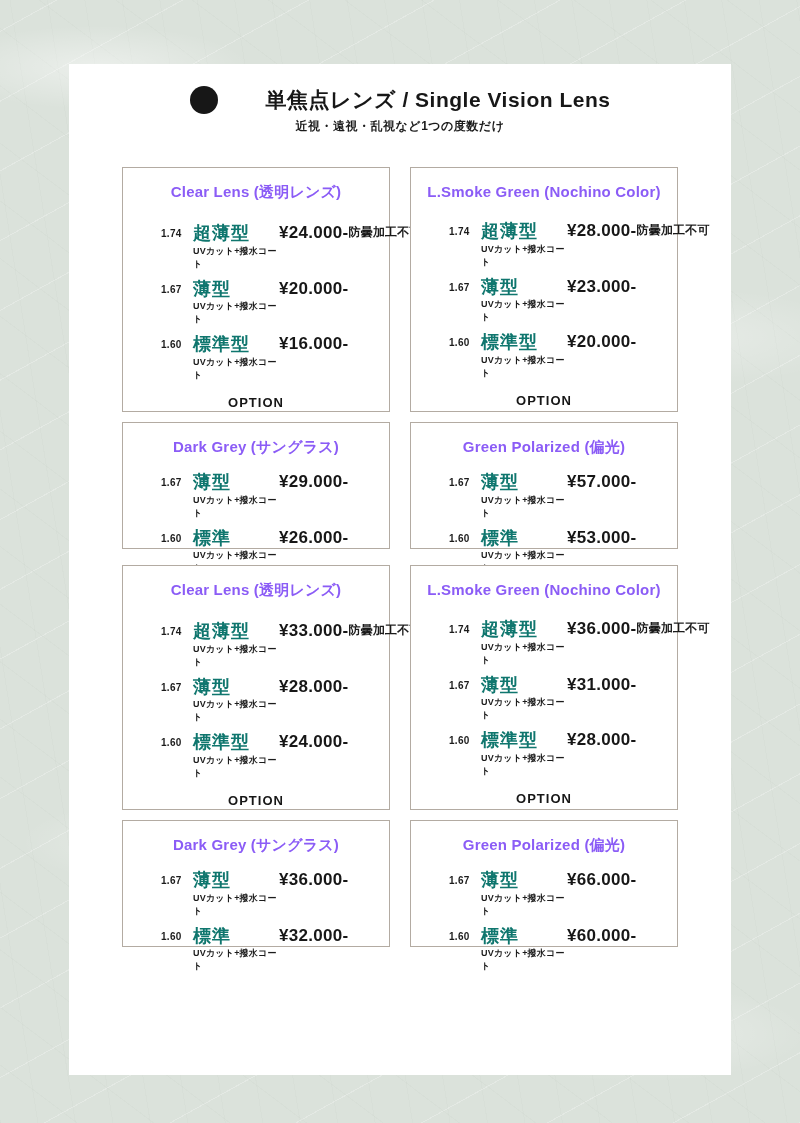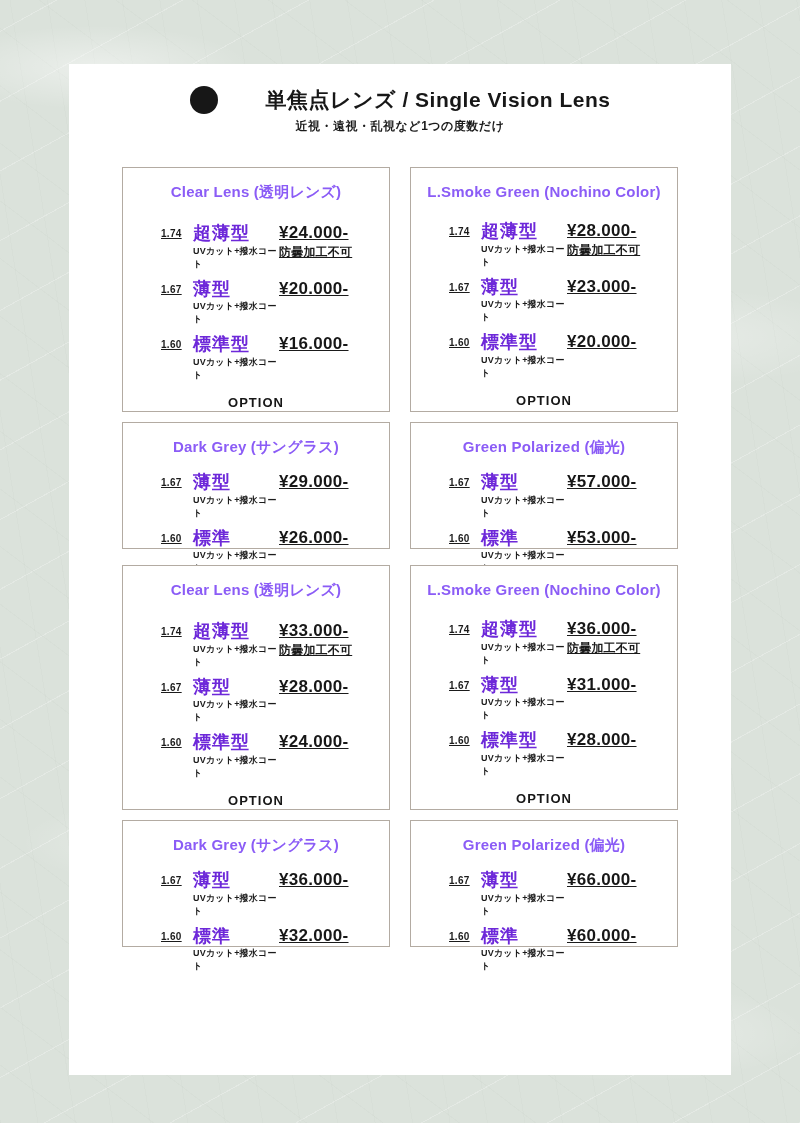--- a/index.html
+++ b/index.html
@@ -38,25 +38,25 @@
   .box-grid.second{ margin-top:16px; }
   .price-box{ background:#fff; border:1px solid #b3aba2; }
   .price-box.large{ height:245px; }
   .price-box.small{ height:127px; }
 
   .box-title{ text-align:center; font-size:15px; margin-top:15px; letter-spacing:.2px; color:#8b5cf6; }
 
   .lens-rows{ margin-top:21px; padding:0 18px 0 38px; }
   .small .lens-rows{ margin-top:15px; }
   .lens-row{ display:flex; align-items:flex-start; margin-bottom:8px; }
-  .idx{ width:32px; font-size:10px; padding-top:5px; letter-spacing:.3px; flex:0 0 auto;text-decoration:underline; }
+  .idx{ width:32px; font-size:10px; padding-top:5px; letter-spacing:.3px; flex:0 0 auto; }
   .namecol{ flex:1 1 auto; display:flex; flex-direction:column; }
-  .lens-name{ font-size:18px; line-height:1.15; letter-spacing:1px; color:#6d28d9;font-family:Liberation Serif, serif; }
+  .lens-name{ font-size:18px; line-height:1.15; letter-spacing:1px; color:#0f766e;font-family:Liberation Serif, serif; }
   .coating{ font-size:9px; margin-top:1px; letter-spacing:.2px; }
-  .pricecol{ width:92px; flex:0 0 auto; display:flex; flex-direction:column;text-decoration:underline; }
+  .pricecol{ width:92px; flex:0 0 auto; display:flex; flex-direction:row; }
   .price{ font-size:17px; line-height:1.2; letter-spacing:.3px; white-space:nowrap; color:#171717; }
   .price-note{ font-size:12px; margin-top:1px; letter-spacing:.2px; white-space:nowrap; }
 
   .option-heading{ text-align:center; font-size:13px; margin-top:13px; letter-spacing:1px; color:#171717; }
   .option-rows{ margin-top:16px; padding:0 42px 0 58px; }
   .option-row{ display:flex; margin-bottom:11px; font-size:11px; }
   .opt-label{ flex:1 1 auto; letter-spacing:.3px; white-space:nowrap; }
   .opt-price{ width:60px; flex:0 0 auto; text-align:left; letter-spacing:.3px; white-space:nowrap; }
 </style>
 </head>

